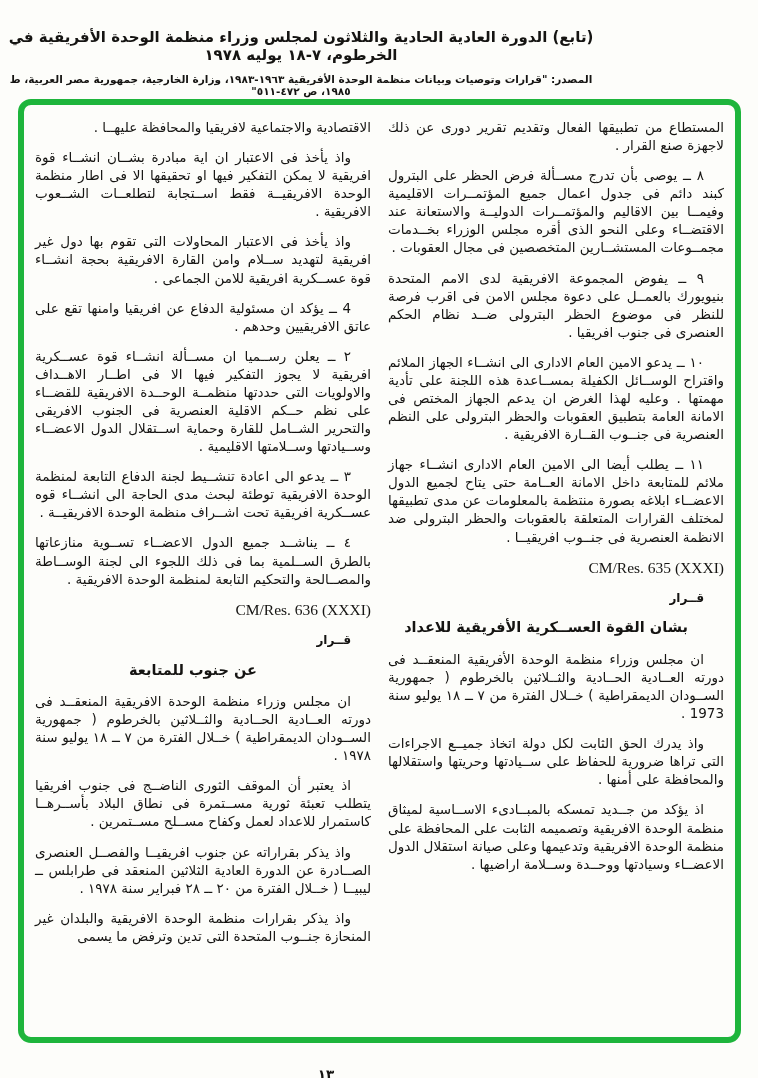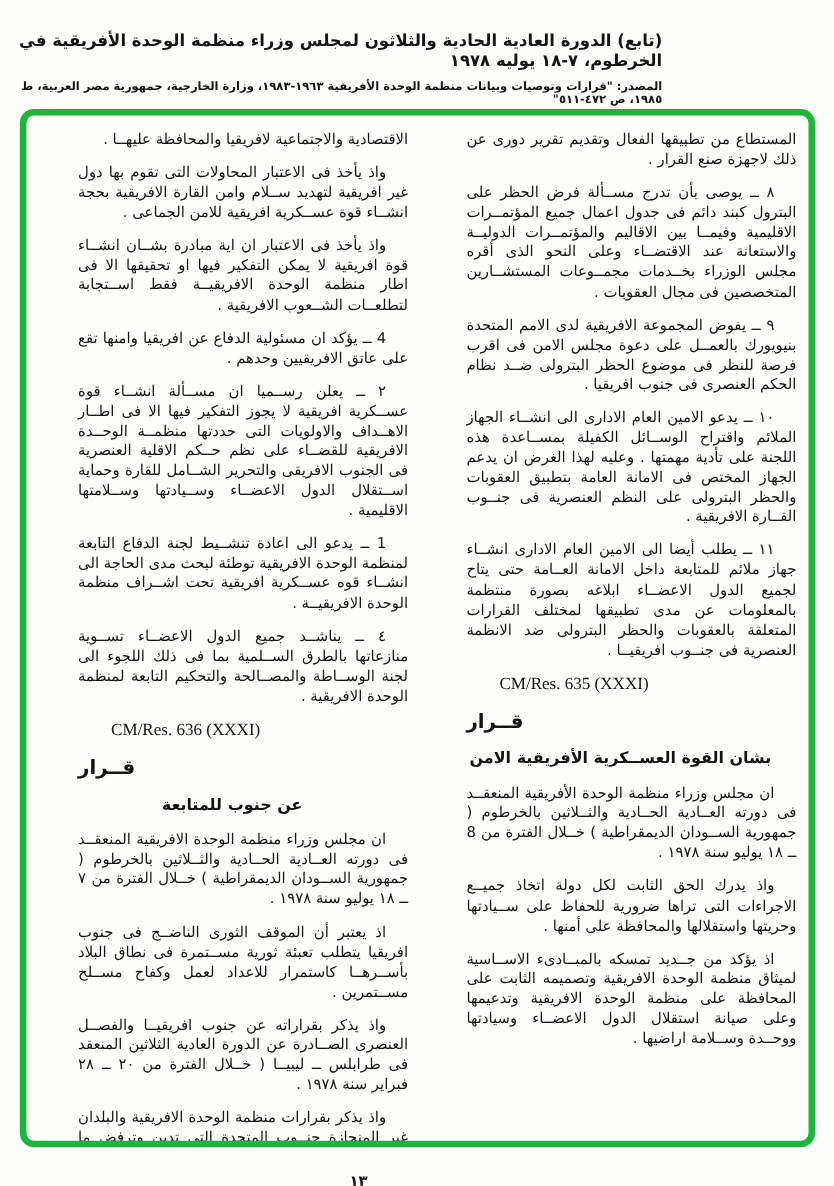--- a/index.html
+++ b/index.html
@@ -6,40 +6,40 @@
   body{
     width:758px;height:1078px;
     background:#fdfdfa;
     font-family:"DejaVu Sans", sans-serif;
     color:#151412;
     position:relative;
     overflow:hidden;
   }
   .screen{position:absolute;inset:0;}
   
-  .page-header{position:absolute;top:28px;left:0;width:602px;text-align:right;direction:rtl;}
+  .page-header{position:absolute;top:28px;left:0;width:602px;text-align:center;direction:rtl;}
   .page-header .line1{font-size:15px;font-weight:bold;letter-spacing:0;}
   .page-header .line2{font-size:10.5px;font-weight:bold;margin-top:9px;}
   
   .doc-frame{
     position:absolute;left:18px;top:99px;width:723px;height:944px;
     border:6px solid #1eb53c;border-radius:13px;box-sizing:border-box;
     padding:13px 11px 6px 11px;overflow:hidden;background:transparent;
   }
   .columns{display:flex;direction:rtl;gap:17px;height:100%;}
-  .col{flex:1;min-width:0;direction:rtl;text-align:justify;font-size:13.5px;line-height:1.34;margin-left:36px;}
+  .col{flex:1;min-width:0;direction:rtl;text-align:justify;font-size:13.5px;line-height:1.34;}
   .col p{margin:0 0 12px 0;text-indent:20px;}
   .col p.no-indent{text-indent:0;}
   .res-code{
-    direction:ltr;text-align:left;
+    direction:ltr;text-align:right;
     font-family:"Liberation Serif", serif;
     font-size:15.5px;font-weight:normal;
     margin:20px 0 6px 0;padding-left:10px;text-indent:0;
   }
-  .res-heading{text-align:left;font-weight:bold;font-size:18px;margin:18px 0 12px 0;text-indent:0;}
+  .res-heading{text-align:right;font-weight:bold;font-size:12px;margin:18px 0 12px 0;text-indent:0;}
   .res-subheading{text-align:center;font-weight:bold;font-size:14.5px;margin:0 0 16px 0;text-indent:0;}
   
   .page-number{
     position:absolute;left:0;top:1066px;width:652px;
     text-align:center;font-size:13.5px;font-weight:bold;direction:rtl;
   }
 </style>
 </head>
 <body>
 
@@ -54,33 +54,33 @@
     <div class="columns">
 
       <div class="col">
         <p class="no-indent">المستطاع من تطبيقها الفعال وتقديم تقرير دورى عن ذلك لاجهزة صنع القرار .</p>
         <p>٨ ــ يوصى بأن تدرج مســألة فرض الحظر على البترول كبند دائم فى جدول اعمال جميع المؤتمــرات الاقليمية وفيمــا بين الاقاليم والمؤتمــرات الدوليــة والاستعانة عند الاقتضــاء وعلى النحو الذى أقره مجلس الوزراء بخــدمات مجمــوعات المستشــارين المتخصصين فى مجال العقوبات .</p>
         <p>٩ ــ يفوض المجموعة الافريقية لدى الامم المتحدة بنيويورك بالعمــل على دعوة مجلس الامن فى اقرب فرصة للنظر فى موضوع الحظر البترولى ضــد نظام الحكم العنصرى فى جنوب افريقيا .</p>
         <p>١٠ ــ يدعو الامين العام الادارى الى انشــاء الجهاز الملائم واقتراح الوســائل الكفيلة بمســاعدة هذه اللجنة على تأدية مهمتها . وعليه لهذا الغرض ان يدعم الجهاز المختص فى الامانة العامة بتطبيق العقوبات والحظر البترولى على النظم العنصرية فى جنــوب القــارة الافريقية .</p>
         <p>١١ ــ يطلب أيضا الى الامين العام الادارى انشــاء جهاز ملائم للمتابعة داخل الامانة العــامة حتى يتاح لجميع الدول الاعضــاء ابلاغه بصورة منتظمة بالمعلومات عن مدى تطبيقها لمختلف القرارات المتعلقة بالعقوبات والحظر البترولى ضد الانظمة العنصرية فى جنــوب افريقيــا .</p>
         <p class="res-code">CM/Res. 635 (XXXI)</p>
         <p class="res-heading">قــرار</p>
-        <p class="res-subheading">بشان القوة العســكرية الأفريقية الامن</p>
-        <p>ان مجلس وزراء منظمة الوحدة الأفريقية المنعقــد فى دورته العــادية الحــادية والثــلاثين بالخرطوم ( جمهورية الســودان الديمقراطية ) خــلال الفترة من 8 ــ ١٨ يوليو سنة ١٩٧٨ .</p>
+        <p class="res-subheading">بشان القوة العســكرية الأفريقية للاعداد</p>
+        <p>ان مجلس وزراء منظمة الوحدة الأفريقية المنعقــد فى دورته العــادية الحــادية والثــلاثين بالخرطوم ( جمهورية الســودان الديمقراطية ) خــلال الفترة من ٧ ــ ١٨ يوليو سنة 1973 .</p>
         <p>واذ يدرك الحق الثابت لكل دولة اتخاذ جميــع الاجراءات التى تراها ضرورية للحفاظ على ســيادتها وحريتها واستقلالها والمحافظة على أمنها .</p>
         <p>اذ يؤكد من جــديد تمسكه بالمبــادىء الاســاسية لميثاق منظمة الوحدة الافريقية وتصميمه الثابت على المحافظة على منظمة الوحدة الافريقية وتدعيمها وعلى صيانة استقلال الدول الاعضــاء وسيادتها ووحــدة وســلامة اراضيها .</p>
       </div>
 
       <div class="col">
         <p class="no-indent">الاقتصادية والاجتماعية لافريقيا والمحافظة عليهــا .</p>
+        <p>واذ يأخذ فى الاعتبار ان اية مبادرة بشــان انشــاء قوة افريقية لا يمكن التفكير فيها او تحقيقها الا فى اطار منظمة الوحدة الافريقيــة فقط اســتجابة لتطلعــات الشــعوب الافريقية .</p>
         <p>واذ يأخذ فى الاعتبار المحاولات التى تقوم بها دول غير افريقية لتهديد ســلام وامن القارة الافريقية بحجة انشــاء قوة عســكرية افريقية للامن الجماعى .</p>
-        <p>واذ يأخذ فى الاعتبار ان اية مبادرة بشــان انشــاء قوة افريقية لا يمكن التفكير فيها او تحقيقها الا فى اطار منظمة الوحدة الافريقيــة فقط اســتجابة لتطلعــات الشــعوب الافريقية .</p>
         <p>4 ــ يؤكد ان مسئولية الدفاع عن افريقيا وامنها تقع على عاتق الافريقيين وحدهم .</p>
         <p>٢ ــ يعلن رســميا ان مســألة انشــاء قوة عســكرية افريقية لا يجوز التفكير فيها الا فى اطــار الاهــداف والاولويات التى حددتها منظمــة الوحــدة الافريقية للقضــاء على نظم حــكم الاقلية العنصرية فى الجنوب الافريقى والتحرير الشــامل للقارة وحماية اســتقلال الدول الاعضــاء وســيادتها وســلامتها الاقليمية .</p>
-        <p>1 ــ يدعو الى اعادة تنشــيط لجنة الدفاع التابعة لمنظمة الوحدة الافريقية توطئة لبحث مدى الحاجة الى انشــاء قوه عســكرية افريقية تحت اشــراف منظمة الوحدة الافريقيــة .</p>
+        <p>٣ ــ يدعو الى اعادة تنشــيط لجنة الدفاع التابعة لمنظمة الوحدة الافريقية توطئة لبحث مدى الحاجة الى انشــاء قوه عســكرية افريقية تحت اشــراف منظمة الوحدة الافريقيــة .</p>
         <p>٤ ــ يناشــد جميع الدول الاعضــاء تســوية منازعاتها بالطرق الســلمية بما فى ذلك اللجوء الى لجنة الوســاطة والمصــالحة والتحكيم التابعة لمنظمة الوحدة الافريقية .</p>
         <p class="res-code">CM/Res. 636 (XXXI)</p>
         <p class="res-heading">قــرار</p>
         <p class="res-subheading">عن جنوب للمتابعة</p>
         <p>ان مجلس وزراء منظمة الوحدة الافريقية المنعقــد فى دورته العــادية الحــادية والثــلاثين بالخرطوم ( جمهورية الســودان الديمقراطية ) خــلال الفترة من ٧ ــ ١٨ يوليو سنة ١٩٧٨ .</p>
         <p>اذ يعتبر أن الموقف الثورى الناضــج فى جنوب افريقيا يتطلب تعبئة ثورية مســتمرة فى نطاق البلاد بأســرهــا كاستمرار للاعداد لعمل وكفاح مســلح مســتمرين .</p>
         <p>واذ يذكر بقراراته عن جنوب افريقيــا والفصــل العنصرى الصــادرة عن الدورة العادية الثلاثين المنعقد فى طرابلس ــ ليبيــا ( خــلال الفترة من ٢٠ ــ ٢٨ فبراير سنة ١٩٧٨ .</p>
         <p>واذ يذكر بقرارات منظمة الوحدة الافريقية والبلدان غير المنحازة جنــوب المتحدة التى تدين وترفض ما يسمى</p>
       </div>
 

